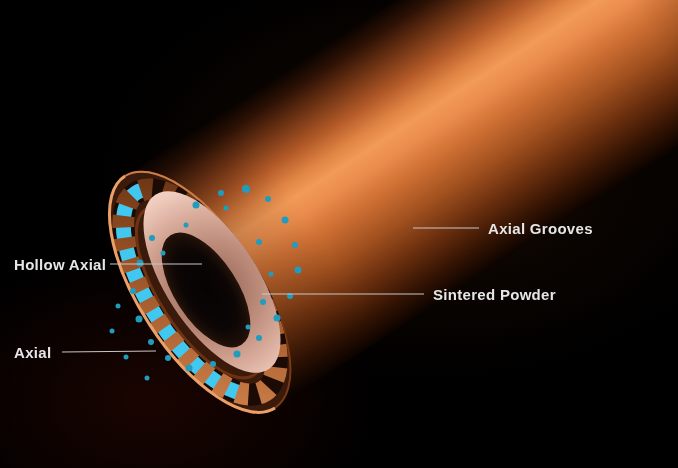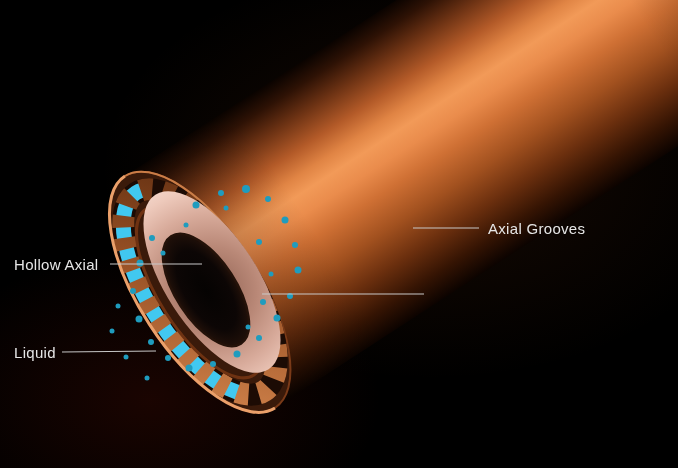--- a/index.html
+++ b/index.html
@@ -17,21 +17,21 @@
   }
   .stage svg {
     position: absolute;
     left: 0;
     top: 0;
   }
   .label {
     position: absolute;
     color: #e6e6e6;
     font-size: 15px;
-    font-weight: 400;
+    font-weight: 700;
     letter-spacing: 0.3px;
     white-space: nowrap;
     user-select: none;
   }
 </style>
 </head>
 <body>
 
 <div class="stage">
 
@@ -145,18 +145,19 @@
     </g>
 
     <line x1="110" y1="264" x2="202" y2="264" stroke="#c8c8c8" stroke-width="1"></line>
     <line x1="62" y1="352" x2="156" y2="351" stroke="#c8c8c8" stroke-width="1"></line>
     <line x1="413" y1="228" x2="479" y2="228" stroke="#c8c8c8" stroke-width="1"></line>
     <line x1="262" y1="294" x2="424" y2="294" stroke="#c8c8c8" stroke-width="1"></line>
   </svg>
 
   <div class="label" style="left:14px; top:256px;">Hollow Axial</div>
 
-  <div class="label" style="left:14px; top:344px;">Liquid</div>
+  <div class="label" style="left:14px; top:344px;">Axial</div>
 
   <div class="label" style="left:488px; top:220px;">Axial Grooves</div>
 
+  <div class="label" style="left:433px; top:286px;">Sintered Powder</div>
 
 </div>
 
 </body></html>

